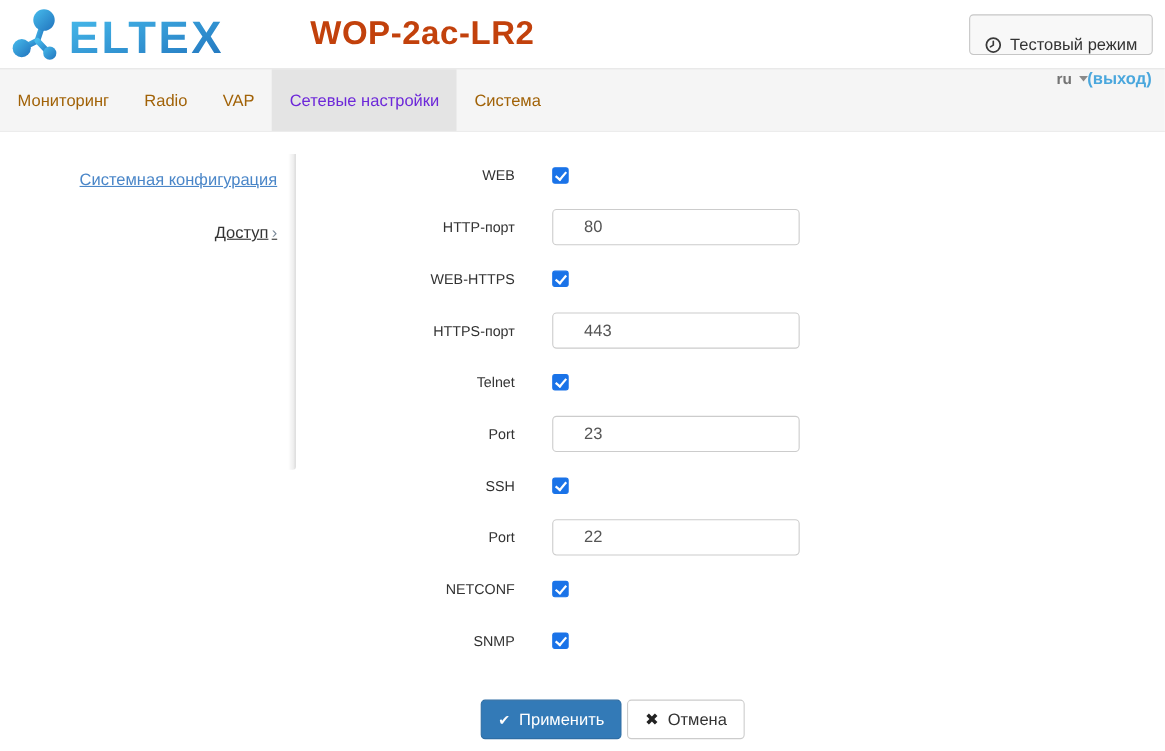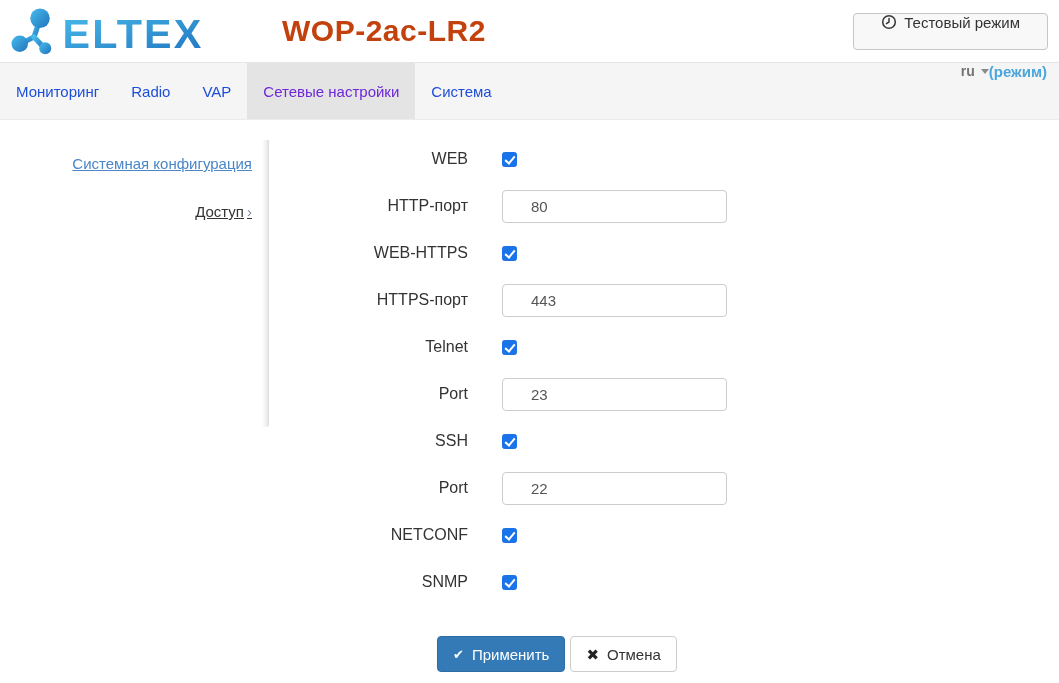--- a/index.html
+++ b/index.html
@@ -13,47 +13,47 @@
     width:1059px;height:683px;overflow:hidden;background:#fff;
     font-family:"Liberation Sans","DejaVu Sans",sans-serif;color:#333;
   }
   
   .hdr{height:62px;display:flex;align-items:center;background:#fff;}
   .logo{margin-left:10px;display:flex;align-items:center;}
   .logo svg{display:block;}
   .stopA{stop-color:var(--brand-light);} .stopB{stop-color:var(--brand-dark);}
   .title{font-size:30px;font-weight:bold;color:#c2410c;margin:0 0 0 50px;letter-spacing:.5px;}
   .test-btn{
-    margin-left:auto;margin-right:11px;height:37px;padding:0 27px;
-    display:flex;align-items:flex-start;gap:7px;background:#f8f8f8;border:1px solid #c6c6c6;
+    margin-left:auto;margin-right:11px;height:37px;padding:0 13px;
+    display:flex;align-items:flex-end;gap:7px;background:#f8f8f8;border:1px solid #c6c6c6;
     border-radius:4px;font-size:15px;color:#333;cursor:pointer;
     font-family:inherit;
   }
   
   .nav{height:58px;background:var(--navbar-bg);border-top:1px solid #e5e5e5;border-bottom:1px solid #ececec;display:flex;align-items:stretch;}
   .tabs{display:flex;}
-  .tab{padding:0 16px;line-height:57px;font-size:15px;color:#1d4ed8;cursor:pointer;white-space:nowrap;}
+  .tab{padding:0 16px;line-height:57px;font-size:15px;color:#a16207;cursor:pointer;white-space:nowrap;}
   .tab.active{background:var(--tab-active-bg);color:#6d28d9;}
   .nav-right{margin-left:auto;display:flex;align-items:flex-start;padding-right:12px;font-weight:bold;}
   .lang{display:flex;align-items:center;gap:6px;font-size:14px;color:#747474;cursor:pointer;}
   .caret{width:0;height:0;border-left:4px solid transparent;border-right:4px solid transparent;border-top:5px solid #8a8a8a;}
   .logout{font-size:15px;color:var(--logout-link);text-decoration:none;cursor:pointer;}
   
   .content{position:relative;display:flex;height:563px;background:#fff;}
   .sidebar{width:268px;padding:35px 16px 0 0;text-align:right;}
   .side-item{font-size:15px;margin-bottom:31px;cursor:pointer;white-space:nowrap;text-decoration:underline;}
   .side-item.link{color:var(--sidebar-link);}
   .side-item.current{color:#333;}
   .side-item .chev{color:#7b8a9a;margin-left:3px;}
   .divider{position:absolute;left:262px;top:20px;width:7px;height:287px;
     background:linear-gradient(to right,rgba(0,0,0,0) 0%,rgba(0,0,0,0.07) 70%,rgba(0,0,0,0.15) 100%);
     border-radius:0 0 3px 0;}
   .main{flex:1;padding-top:22px;}
   .row{display:flex;align-items:center;height:34px;margin-bottom:13px;}
-  .lbl{width:200px;text-align:right;margin-right:34px;font-size:16px;color:#333;}
+  .lbl{width:200px;text-align:right;margin-right:34px;font-size:13px;color:#333;}
   input[type=checkbox]{
     appearance:none;-webkit-appearance:none;width:15px;height:15px;margin:0;
     border:1.5px solid #6e6e6e;border-radius:2.5px;background:#fff;position:relative;cursor:pointer;
   }
   input[type=checkbox]:checked{background:var(--checkbox-blue);border-color:var(--checkbox-blue);}
   input[type=checkbox]:checked::after{
     content:"";position:absolute;left:4.4px;top:1.2px;width:4px;height:8px;
     border:solid #fff;border-width:0 2.2px 2.2px 0;transform:rotate(40deg);
   }
   input.txt{
@@ -108,21 +108,21 @@
         <div class="tab">Radio</div>
         <div class="tab">VAP</div>
         <div class="tab active">Сетевые настройки</div>
         <div class="tab">Система</div>
       </div>
     <div class="nav-right">
       <div class="lang">
         <span>ru</span>
         <span class="caret"></span>
       </div>
-      <a class="logout">(режим)</a>
+      <a class="logout">(выход)</a>
     </div>
   </nav>
 
   <div class="content">
     <aside class="sidebar" id="sidebar">
         <div class="side-item link"><span>Системная конфигурация</span></div>
         <div class="side-item current"><span>Доступ</span><span class="chev">›</span></div>
       </aside>
     <div class="divider"></div>
     <main class="main">

